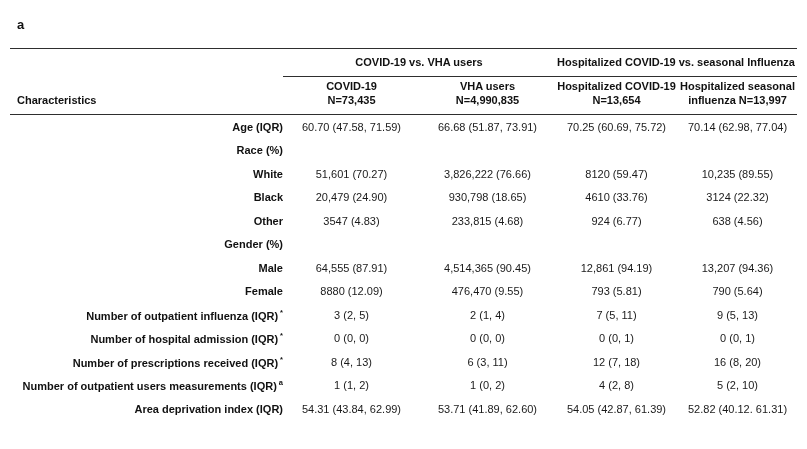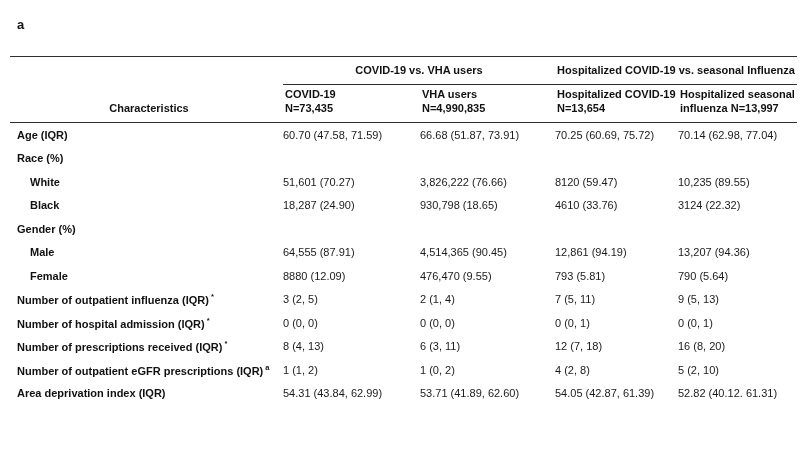--- a/index.html
+++ b/index.html
@@ -12,59 +12,59 @@
     background: #fff;
   }
   .panel-label {
     position: absolute;
     left: 17px; top: 17px;
     font-size: 13px;
     font-weight: bold;
   }
   table.char-table {
     position: absolute;
-    left: 10px; top: 56px;
+    left: 10px; top: 48px;
     width: 787px;
     border-collapse: collapse;
     table-layout: fixed;
   }
   
   tr.group-row th { border-top: 1.5px solid #2e2e2e; }
   th.group-header {
     font-size: 11px; font-weight: bold;
     text-align: center; vertical-align: middle;
     height: 22px; padding: 2px 0 3px;
     border-bottom: 1.5px solid #2e2e2e;
   }
   th.group-spacer { border-bottom: none; }
   tr.cols-row th {
     font-size: 11px; font-weight: bold;
-    text-align: left; vertical-align: middle;
+    text-align: center; vertical-align: middle;
     white-space: pre-line; line-height: 1.25;
     height: 38px; padding: 3px 2px 6px;
     box-sizing: border-box;
     border-bottom: 1.5px solid #2e2e2e;
   }
   tr.cols-row th.char-header {
-    text-align: center; vertical-align: bottom;
+    text-align: left; vertical-align: bottom;
     padding-left: 7px;
   }
   tbody td {
     font-size: 11px;
     height: 23.5px;
     vertical-align: middle;
     padding: 0;
   }
   td.label-cell {
     font-weight: bold;
-    text-align: left;
+    text-align: right;
     padding-left: 7px;
   }
   td.label-cell.indent { padding-left: 20px; }
-  td.value-cell { text-align: left; font-weight: normal; color: #1a1a1a; }
+  td.value-cell { text-align: center; font-weight: normal; color: #1a1a1a; }
   sup.footnote-mark {
     font-size: 7.5px;
     font-weight: bold;
     margin-left: 2px;
   }
 </style>
 </head>
 <body>
 
 <div class="figure">
@@ -113,24 +113,31 @@
     </tr>
         <tr>
       <td class="label-cell indent"><span>White</span></td>
       <td class="value-cell">51,601 (70.27)</td>
       <td class="value-cell">3,826,222 (76.66)</td>
       <td class="value-cell">8120 (59.47)</td>
       <td class="value-cell">10,235 (89.55)</td>
     </tr>
         <tr>
       <td class="label-cell indent"><span>Black</span></td>
-      <td class="value-cell">18,287 (24.90)</td>
+      <td class="value-cell">20,479 (24.90)</td>
       <td class="value-cell">930,798 (18.65)</td>
       <td class="value-cell">4610 (33.76)</td>
       <td class="value-cell">3124 (22.32)</td>
+    </tr>
+        <tr>
+      <td class="label-cell indent"><span>Other</span></td>
+      <td class="value-cell">3547 (4.83)</td>
+      <td class="value-cell">233,815 (4.68)</td>
+      <td class="value-cell">924 (6.77)</td>
+      <td class="value-cell">638 (4.56)</td>
     </tr>
         <tr>
       <td class="label-cell"><span>Gender (%)</span></td>
       <td class="value-cell"></td>
       <td class="value-cell"></td>
       <td class="value-cell"></td>
       <td class="value-cell"></td>
     </tr>
         <tr>
       <td class="label-cell indent"><span>Male</span></td>
@@ -161,21 +168,21 @@
       <td class="value-cell">0 (0, 1)</td>
     </tr>
         <tr>
       <td class="label-cell"><span>Number of prescriptions received (IQR)</span><sup class="footnote-mark">*</sup></td>
       <td class="value-cell">8 (4, 13)</td>
       <td class="value-cell">6 (3, 11)</td>
       <td class="value-cell">12 (7, 18)</td>
       <td class="value-cell">16 (8, 20)</td>
     </tr>
         <tr>
-      <td class="label-cell"><span>Number of outpatient eGFR prescriptions (IQR)</span><sup class="footnote-mark">a</sup></td>
+      <td class="label-cell"><span>Number of outpatient users measurements (IQR)</span><sup class="footnote-mark">a</sup></td>
       <td class="value-cell">1 (1, 2)</td>
       <td class="value-cell">1 (0, 2)</td>
       <td class="value-cell">4 (2, 8)</td>
       <td class="value-cell">5 (2, 10)</td>
     </tr>
         <tr>
       <td class="label-cell"><span>Area deprivation index (IQR)</span></td>
       <td class="value-cell">54.31 (43.84, 62.99)</td>
       <td class="value-cell">53.71 (41.89, 62.60)</td>
       <td class="value-cell">54.05 (42.87, 61.39)</td>

